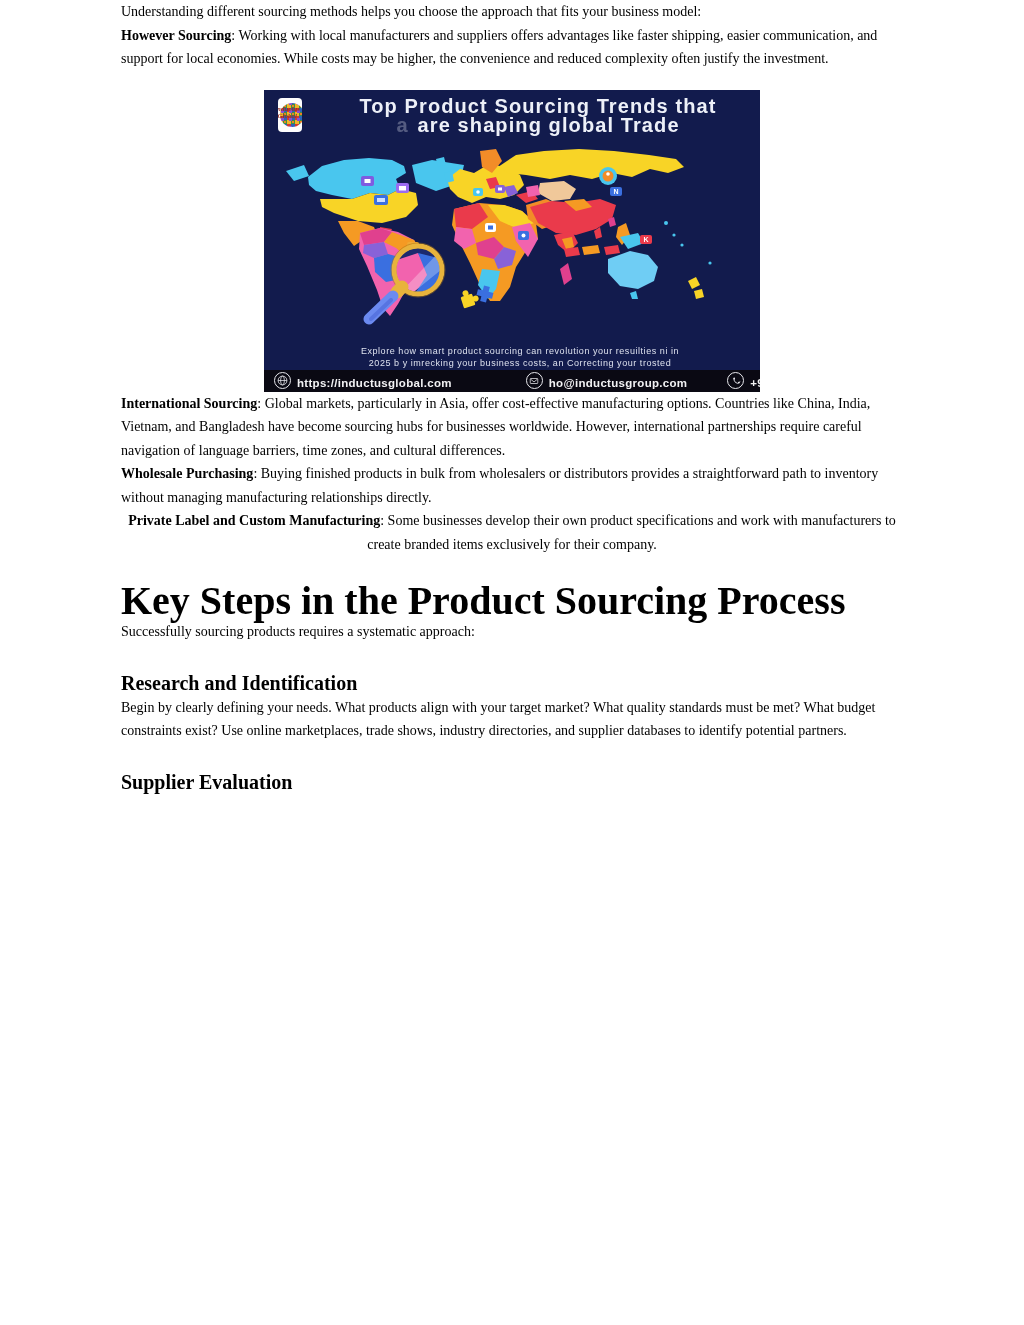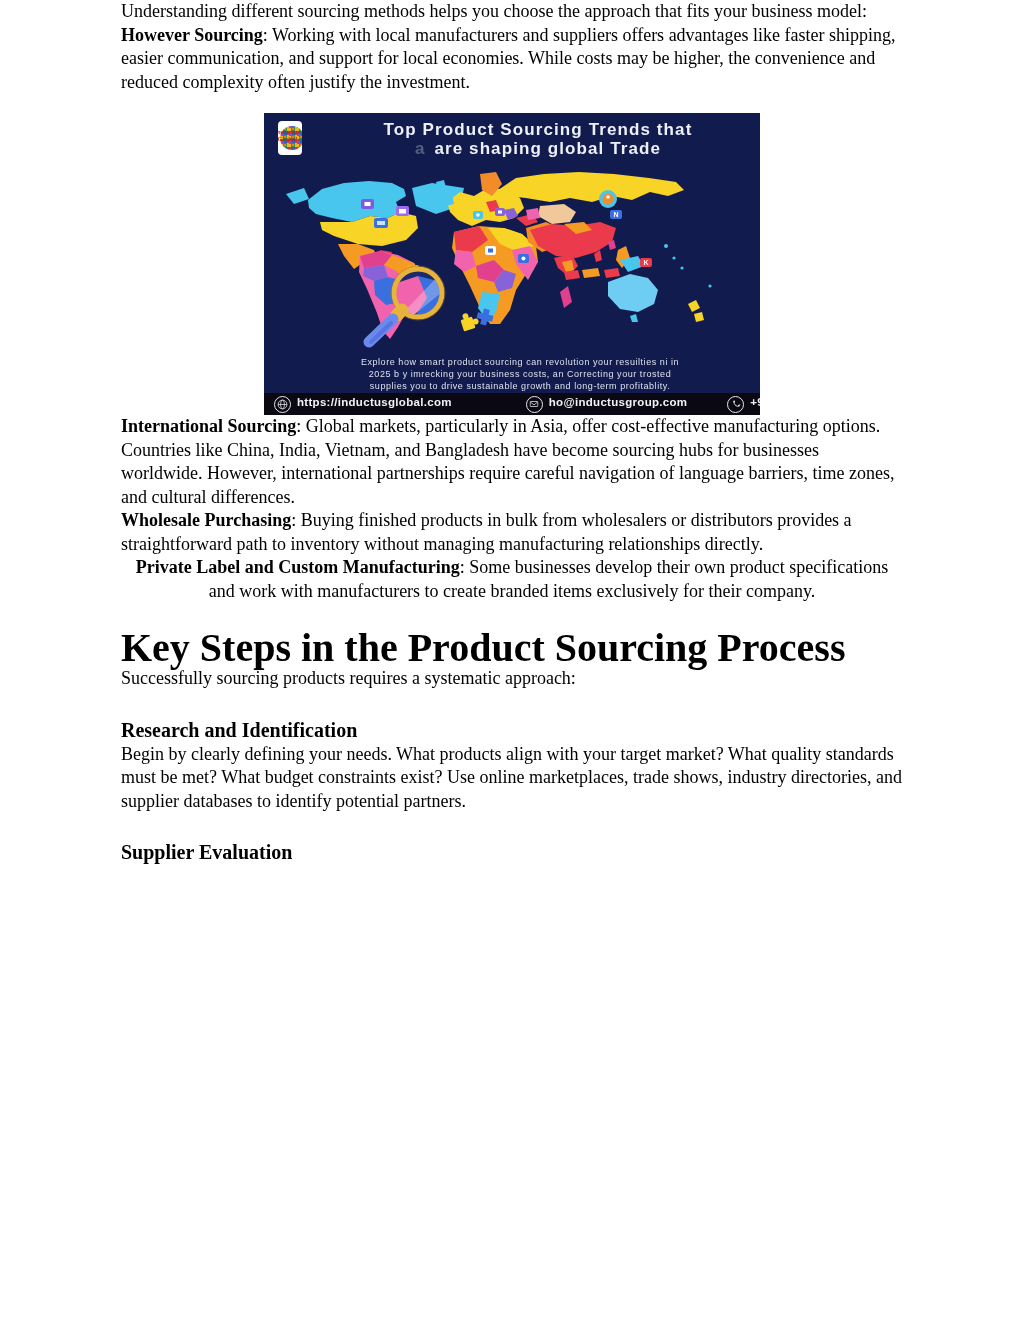--- a/index.html
+++ b/index.html
@@ -6,21 +6,21 @@
   .page{
     position:relative;
     width:1024px;height:1325px;
     background:#ffffff;
     overflow:hidden;
     font-family:"Liberation Serif", serif;
     color:#000;
   }
   p.body{
     margin:0 121px 0 121px;
-    font-size:18px;
+    font-size:14px;
     line-height:23.5px;
   }
   p.body b{font-weight:bold;}
   .mt-intro{margin-top:119px;}
   .mt-p2{margin-top:26px;}
   .mt-p3{margin-top:28px;}
   .mt-p4{margin-top:24px;}
   .mt-p5{margin-top:22px;text-align:center;}
   h1.sec{
     margin:26px 121px 0;
@@ -59,21 +59,21 @@
     text-align:center;
     font-family:"Liberation Serif", serif;
     font-weight:bold;font-style:italic;
     font-size:7px;line-height:7px;color:#9c2f23;
   }
   .promo-title{
     position:absolute;left:58px;right:6px;top:7px;
     text-align:center;
     color:#edf0f8;
     font-weight:bold;
-    font-size:17px;line-height:19px;
+    font-size:20px;line-height:19px;
     letter-spacing:1.1px;
   }
   .promo-title .ghost{
     opacity:.3;filter:blur(.7px);
     margin-right:9px;
   }
   svg.map{position:absolute;left:0;top:53px;}
   .tagline{
     position:absolute;left:16px;right:0;bottom:23px;
     text-align:center;
@@ -85,21 +85,21 @@
     position:absolute;left:0;right:0;bottom:0;
     height:22px;
     background:#0a0913;
     display:flex;align-items:center;
     padding:0 10px;
     gap:18px;
     color:#f2f2f4;
     font-size:11.5px;font-weight:bold;
     letter-spacing:.3px;
   }
-  .contact{display:flex;align-items:flex-start;gap:6px;white-space:nowrap;}
+  .contact{display:flex;align-items:flex-end;gap:6px;white-space:nowrap;}
   .contact .cicon{
     width:15px;height:15px;border:1.3px solid #e9e9ee;border-radius:50%;
     display:flex;align-items:center;justify-content:center;flex:0 0 auto;
   }
   .contact:nth-child(2){margin-left:8px;padding-left:48px;}
   .contact:nth-child(3){margin-left:22px;}
 </style>
 </head>
 <body>
 
@@ -258,21 +258,20 @@
         <circle cx="154" cy="127" r="27" fill="none" stroke="#a87414" stroke-width="1" opacity="0.5"></circle>
         <line x1="138" y1="144" x2="133" y2="149" stroke="#e8b33c" stroke-width="13" stroke-linecap="round"></line>
         <line x1="129" y1="153" x2="105" y2="176" stroke="#6b8af0" stroke-width="11" stroke-linecap="round"></line>
         <line x1="127" y1="157" x2="107" y2="176" stroke="#4a67d8" stroke-width="4" stroke-linecap="round" opacity="0.6"></line>
       </g>
     </svg>
 
     <div class="tagline">
       <div>Explore how smart product sourcing can revolution your resuilties ni in</div>
       <div>2025 b y imrecking your business costs, an Correcting your trosted</div>
-      <div>supplies you to drive sustainable growth and long-term profitablity.</div>
     </div>
 
     <div class="promo-footer">
       <span class="contact">
         <span class="cicon">
           <svg width="11" height="11" viewBox="0 0 16 16">
             <circle cx="8" cy="8" r="6.4" fill="none" stroke="#e9e9ee" stroke-width="1.2"></circle>
             <ellipse cx="8" cy="8" rx="2.8" ry="6.4" fill="none" stroke="#e9e9ee" stroke-width="1.1"></ellipse>
             <line x1="1.6" y1="8" x2="14.4" y2="8" stroke="#e9e9ee" stroke-width="1.1"></line>
           </svg>

